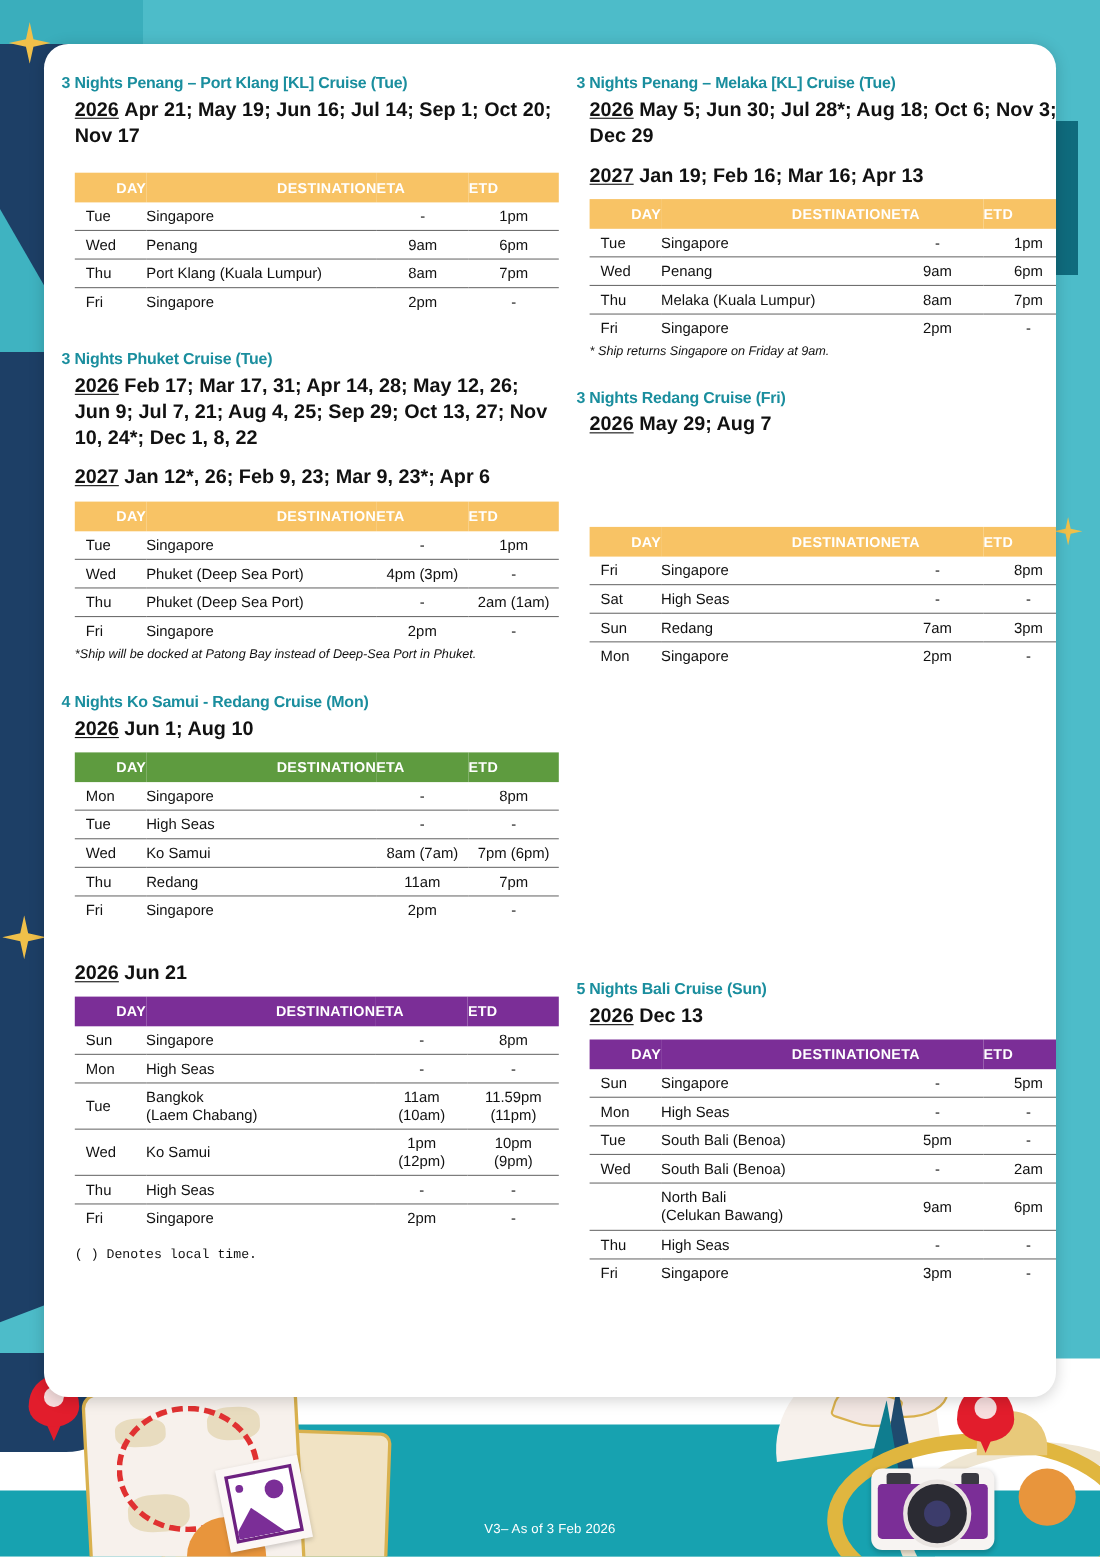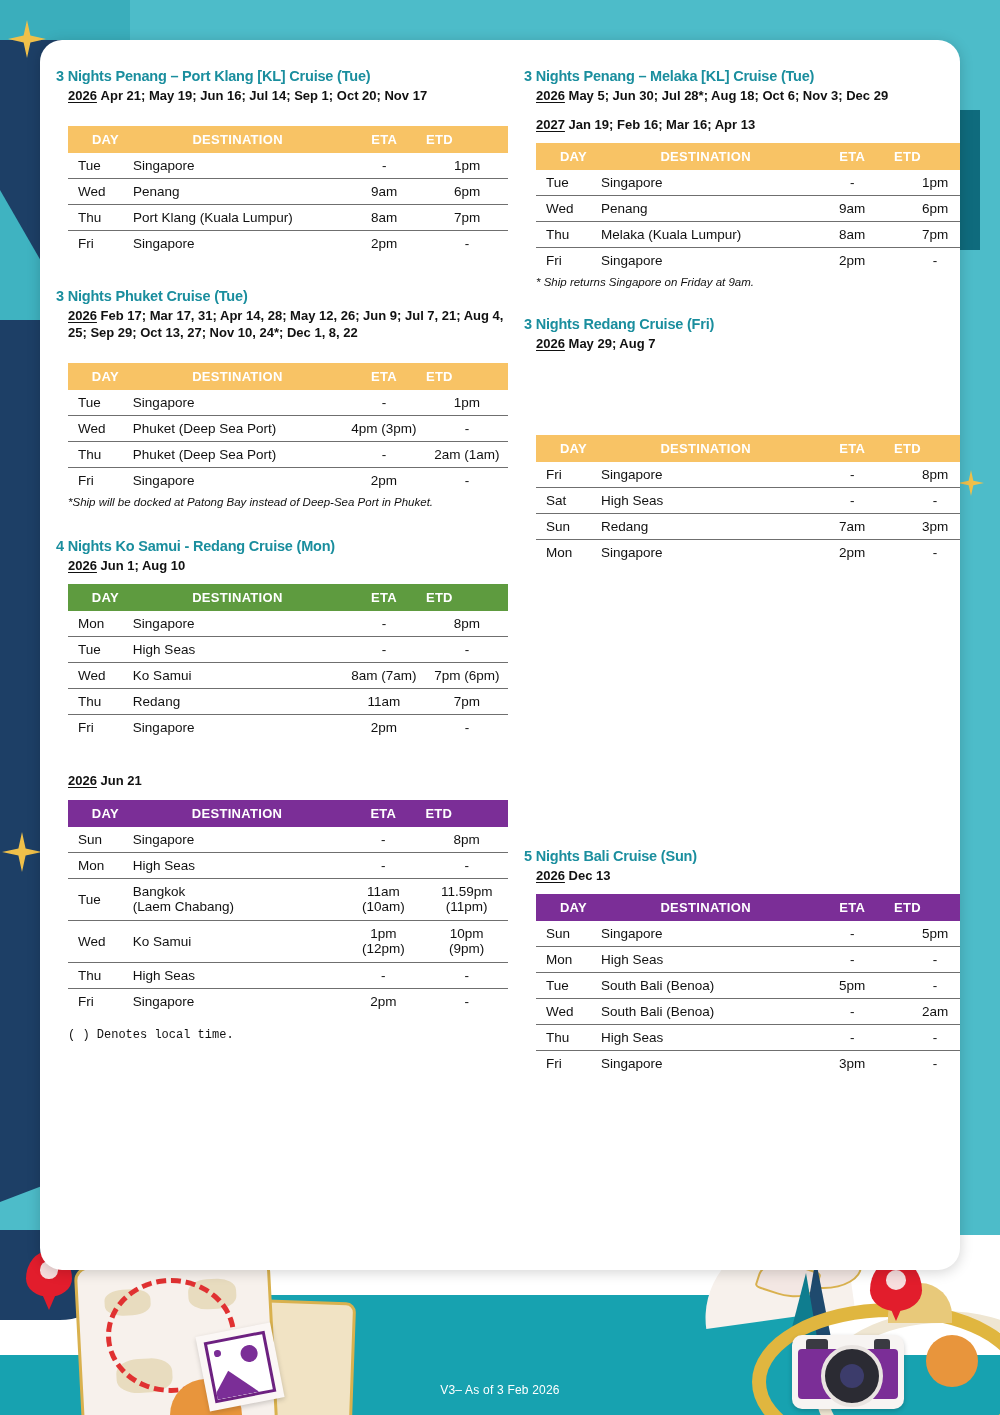--- a/index.html
+++ b/index.html
@@ -64,36 +64,36 @@
   
   .cols{display:flex;gap:0px;padding:0 16px;}
   .col{width:452px;}
   .col.right{margin-left:16px;}
 
   .sect{margin-bottom:4px;}
   .sect-title{
     color:#1a8e9e;font-weight:bold;font-size:14.5px;letter-spacing:-0.2px;
     margin:0 0 3px 0;
   }
-  .dates{font-size:13px;color:#111;margin:0 0 0 12px;line-height:1.35;}
+  .dates{font-size:18px;color:#111;margin:0 0 0 12px;line-height:1.35;}
   .dates .yr{font-weight:bold;text-decoration:underline;text-underline-offset:2px;}
   .dates b{font-weight:bold;}
   .dates-gap{height:11px;}
 
   table.sched{border-collapse:collapse;width:440px;margin:10px 0 0 12px;font-size:13.5px;}
   table.sched thead th{
     color:#fff;font-weight:bold;font-size:13px;letter-spacing:.3px;
-    padding:6px 0 6px 0;text-align:center;
+    padding:6px 0 6px 0;text-align:right;
   }
   .hdr-amber thead th{background:#f8c365;}
   .hdr-green thead th{background:#5e9b3f;}
   .hdr-purple thead th{background:#7b2e97;}
   table.sched th.c-day{padding-left:10px;width:56px;}
   table.sched th.c-dest{width:214px;}
-  table.sched th.c-eta{width:86px;text-align:center;}
+  table.sched th.c-eta{width:86px;text-align:left;}
   table.sched th.c-etd{width:84px;text-align:left;}
 
   table.sched tbody td{
     border-bottom:1.4px solid #6f6f6f;padding:5px 0 5px 0;color:#111;vertical-align:middle;
   }
   table.sched tbody td.c-day{padding-left:10px;}
   table.sched tbody td.c-eta,table.sched tbody td.c-etd{text-align:center;}
   table.sched tbody tr.nb td{border-bottom:none;}
   .two-line{line-height:1.15;display:block;}
 
@@ -314,20 +314,24 @@
           </table>
         </div>
 
         <div class="sect" style="margin-top:32px;">
           <div class="sect-title">3 Nights Phuket Cruise (Tue)</div>
           <div class="dates">
             <span class="yr">2026</span>
             <b>Feb 17; Mar 17, 31; Apr 14, 28; May 12, 26; Jun 9; Jul 7, 21; Aug 4, 25; Sep 29; Oct 13, 27; Nov 10, 24*; Dec 1, 8, 22</b>
           </div>
           <div class="dates-gap"></div>
+          <div class="dates">
+            <span class="yr">2027</span>
+            <b>Jan 12*, 26; Feb 9, 23; Mar 9, 23*; Apr 6</b>
+          </div>
           <table class="sched hdr-amber">
             <thead>
                 <tr>
               <th class="c-day">DAY</th>
               <th class="c-dest">DESTINATION</th>
               <th class="c-eta">ETA</th>
               <th class="c-etd">ETD</th>
             </tr>
               </thead>
             <tbody>
@@ -612,20 +616,29 @@
                   <td class="c-eta">5pm</td>
                   <td class="c-etd">-</td>
                 </tr>
                 <tr>
                   <td class="c-day">Wed</td>
                   <td class="c-dest">South Bali (Benoa)</td>
                   <td class="c-eta">-</td>
                   <td class="c-etd">2am</td>
                 </tr>
                 <tr>
+                  <td class="c-day"></td>
+                  <td class="c-dest">
+                    <span class="two-line">North Bali</span>
+                    <span class="two-line">(Celukan Bawang)</span>
+                  </td>
+                  <td class="c-eta">9am</td>
+                  <td class="c-etd">6pm</td>
+                </tr>
+                <tr>
                   <td class="c-day">Thu</td>
                   <td class="c-dest">High Seas</td>
                   <td class="c-eta">-</td>
                   <td class="c-etd">-</td>
                 </tr>
                 <tr class="nb">
                   <td class="c-day">Fri</td>
                   <td class="c-dest">Singapore</td>
                   <td class="c-eta">3pm</td>
                   <td class="c-etd">-</td>

